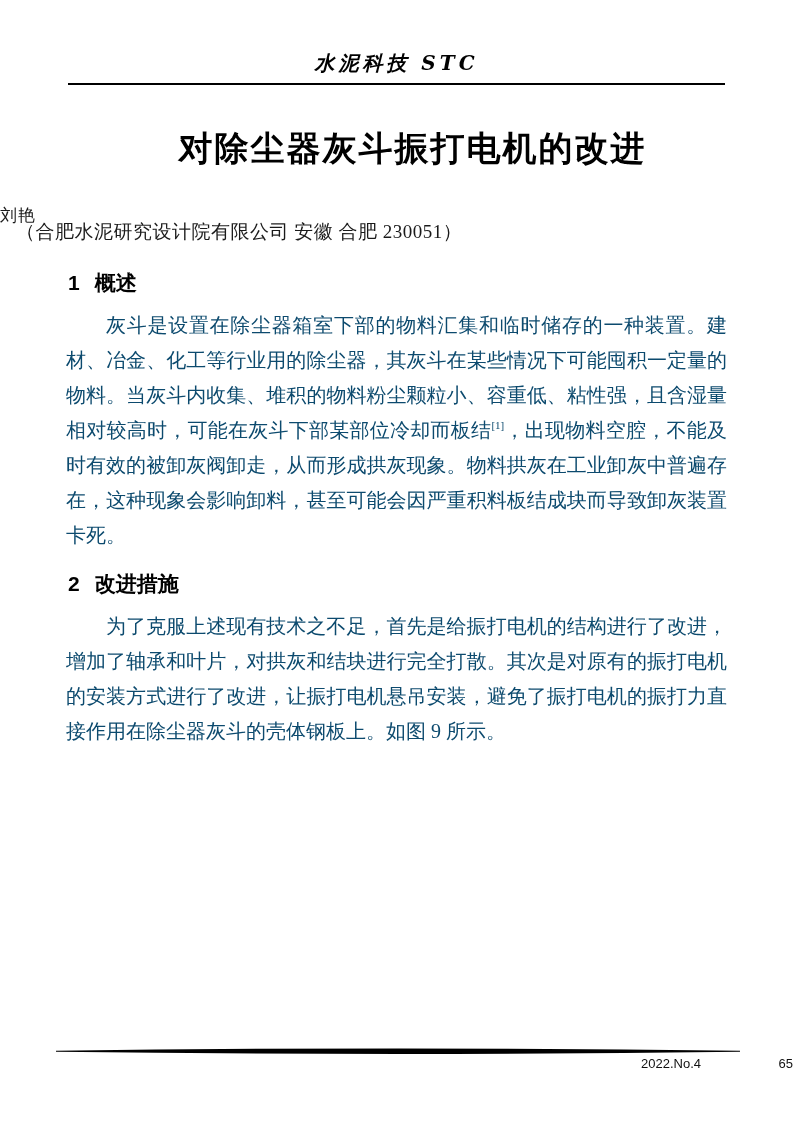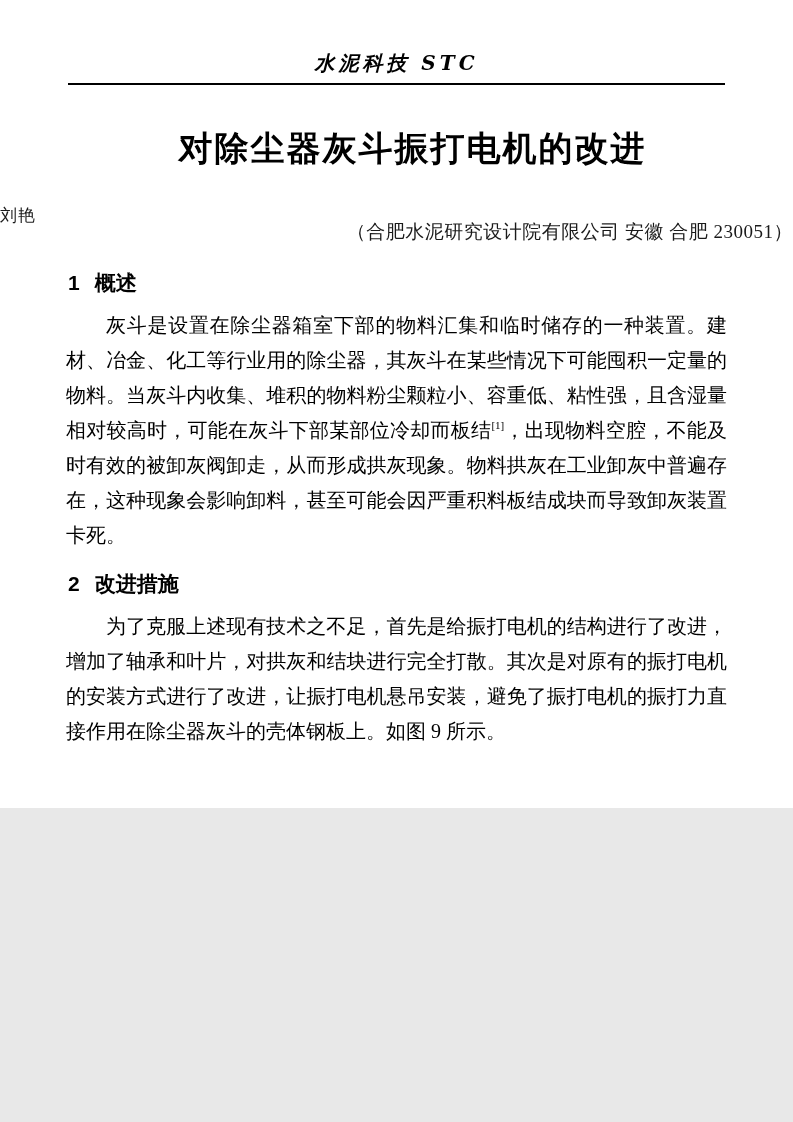--- a/index.html
+++ b/index.html
@@ -1,19 +1,19 @@
 <!DOCTYPE html>
 <html><head>
 <meta charset="utf-8">
 <style>
   html, body { margin: 0; padding: 0; background: #e8e8e8; }
   .page {
     position: relative;
     width: 793px;
-    height: 808px;
+    height: 1122px;
     margin: 0 auto;
     background: #ffffff;
     overflow: hidden;
     color: #1a1a1a;
     font-family: "Liberation Serif", serif;
   }
   .journal-name {
     position: absolute;
     top: 50px; left: 0; right: 0;
     text-align: center;
@@ -44,22 +44,22 @@
   }
   .author {
     position: absolute;
     top: 204px; left: 0; right: 0;
     text-align: left;
     font-size: 17px;
     letter-spacing: 1px;
   }
   .affiliation {
     position: absolute;
-    top: 219px; left: 4px; right: 0;
-    text-align: right;
+    top: 219px; left: 16px; right: 0;
+    text-align: left;
     font-size: 19px;
     letter-spacing: 0.5px;
   }
   .body-content {
     position: absolute;
     top: 260px; left: 66px;
     width: 661px;
   }
   .section-heading {
     margin: 8px 0 11px 2px;
@@ -71,21 +71,21 @@
   }
   .section-heading.second { margin-top: 16px; }
   .section-heading .sec-num { margin-right: 15px; }
   .body-para {
     margin: 0;
     font-size: 20px;
     line-height: 35px;
     text-align: justify;
     text-justify: inter-ideograph;
     text-indent: 2em;
-    color: #000000;
+    color: #0c4a6e;
   }
   .body-para sup {
     font-size: 11px;
     line-height: 0;
     vertical-align: super;
   }
   .footer-rule {
     position: absolute;
     top: 1048px; left: 56px;
     width: 684px; height: 8px;

